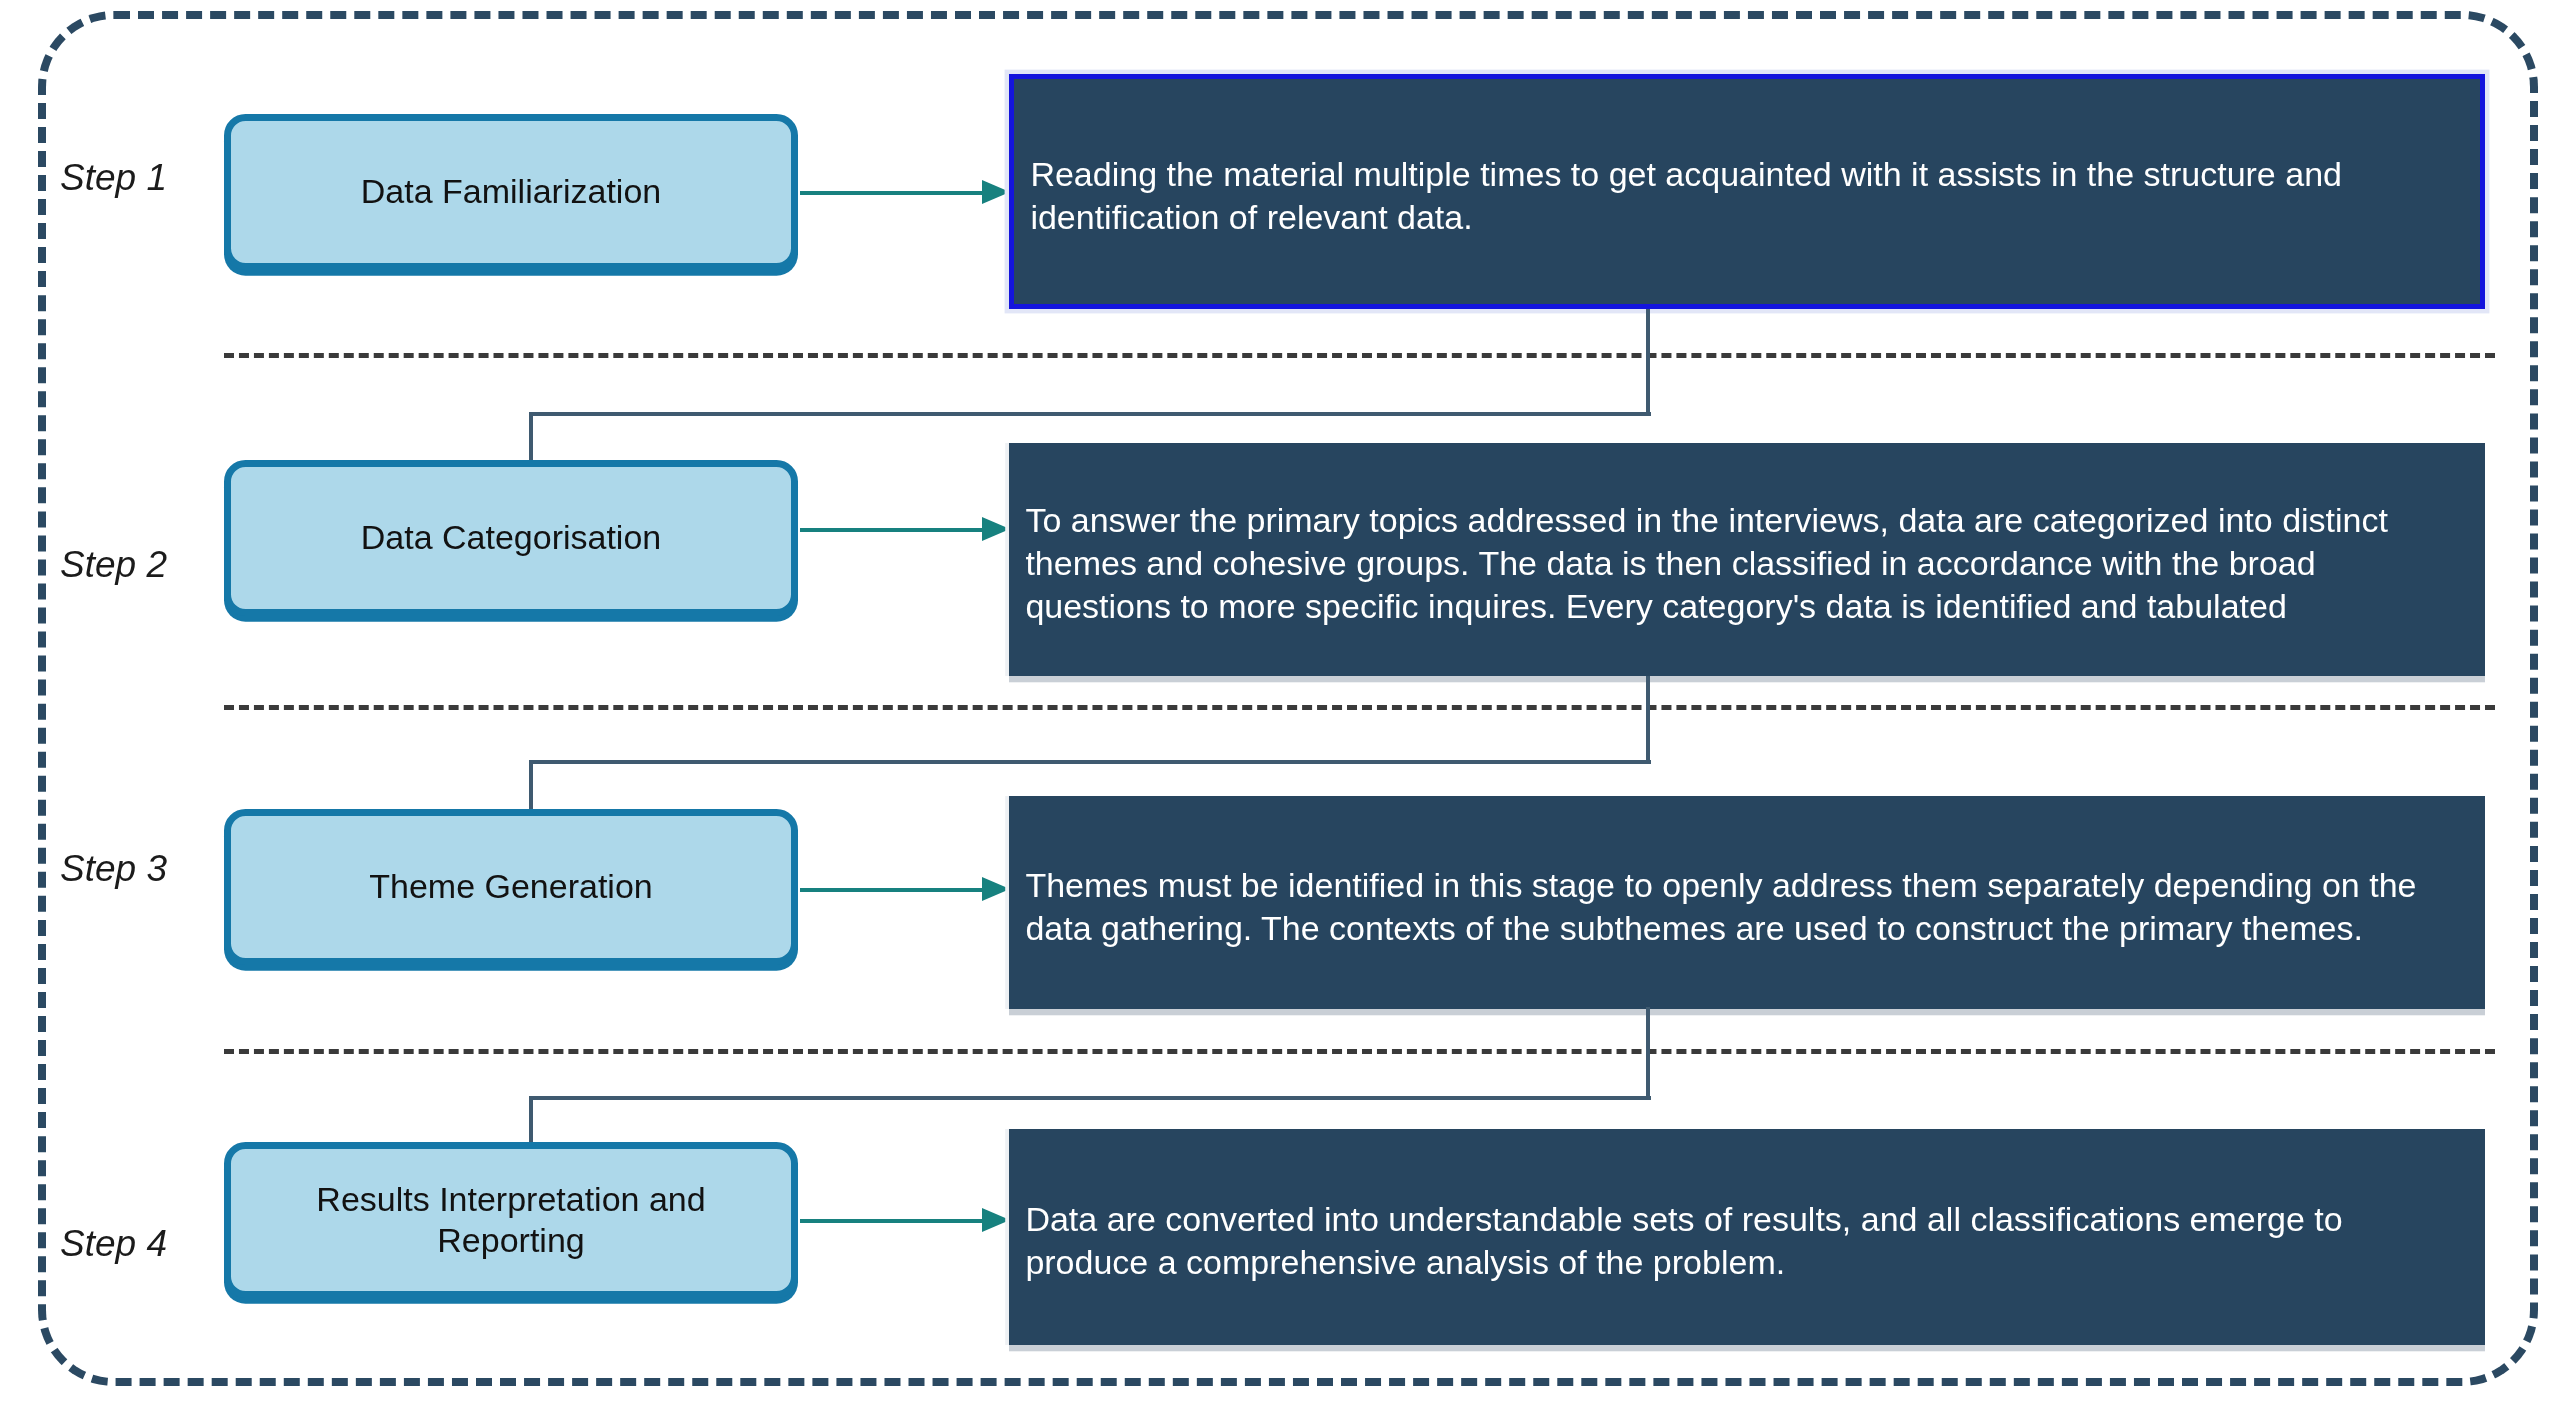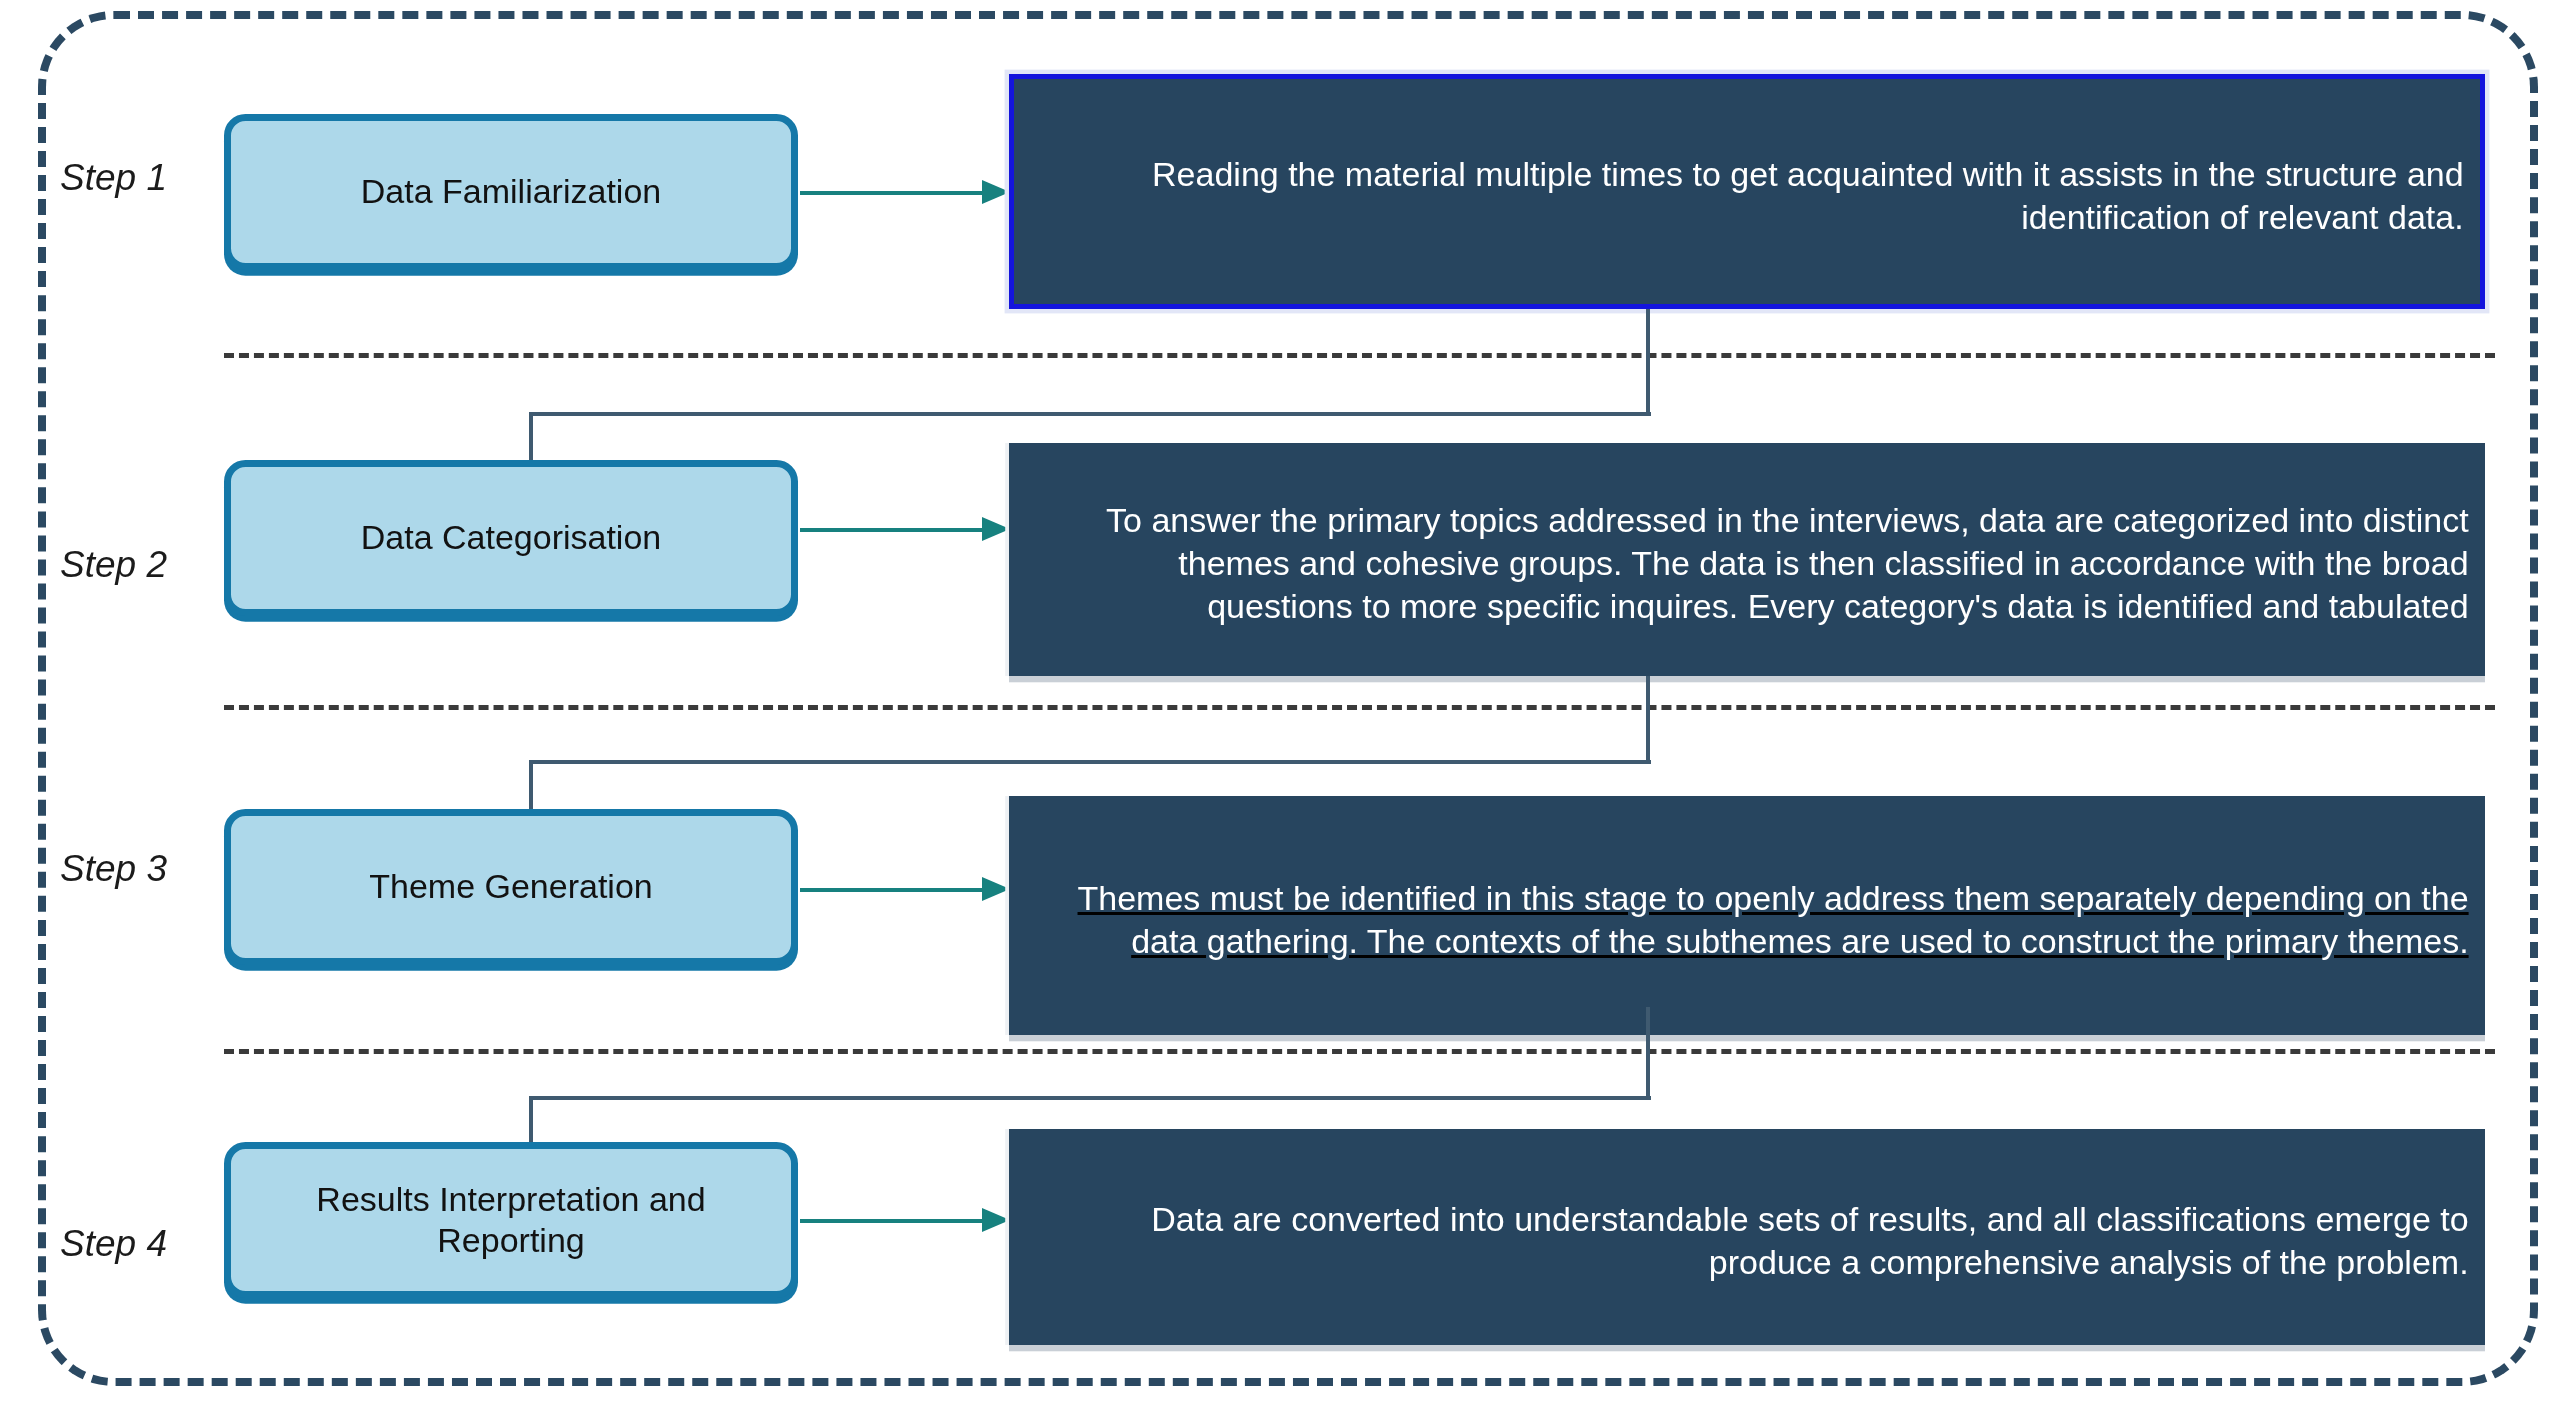--- a/index.html
+++ b/index.html
@@ -46,21 +46,21 @@
     background:#27455f;
     box-sizing:border-box;
     display:flex;align-items:center;justify-content:center;
     box-shadow:0 6.3px 0 0 #c9cfd6, -3.8px 0 0 0 #eef1f4;
   }
   .desc-box.selected{
     border:5.7px solid #1414dd;
     box-shadow:0 0 0 4.4px #e2e6f7;
   }
   .desc-box .txt{
-    font-size:34px;color:#ffffff;line-height:1.26;text-align:right;
+    font-size:34px;color:#ffffff;line-height:1.26;text-align:left;
     padding:0 16.4px;font-family:"Liberation Sans",sans-serif;margin-top:8px;
   }
 
   
   .teal-arrow{position:absolute;height:25px;}
   .teal-arrow .shaft{
     position:absolute;left:0;top:10.7px;height:4.4px;background:#17817f;
   }
   .teal-arrow .head{
     position:absolute;top:0;width:0;height:0;
@@ -149,21 +149,21 @@
 
     <div class="stage-box" style="top:809px;height:156px;">
       <span class="lbl">Theme Generation</span>
     </div>
 
     <div class="teal-arrow" style="left:800px;top:877px;width:208px;">
       <div class="shaft" style="width:184px;"></div>
       <div class="head" style="left:182px;"></div>
     </div>
 
-    <div class="desc-box" style="top:796px;height:239px;text-decoration:underline;">
+    <div class="desc-box" style="top:796px;height:213px;">
       <span class="txt">Themes must be identified in this stage to openly address them separately depending on the data gathering. The contexts of the subthemes are used to construct the primary themes.</span>
     </div>
 
     <div class="row-sep" style="top:1049px;"></div>
 
     <div class="conn" style="left:0;top:0;">
       <div class="v-right" style="left:1646px;top:1007px;height:93px;"></div>
       <div class="h-seg" style="left:529px;top:1096px;width:1122px;"></div>
       <div class="v-left" style="left:529px;top:1096px;height:79px;"></div>
       <div class="arrow-head" style="left:515px;top:1170px;"></div>

